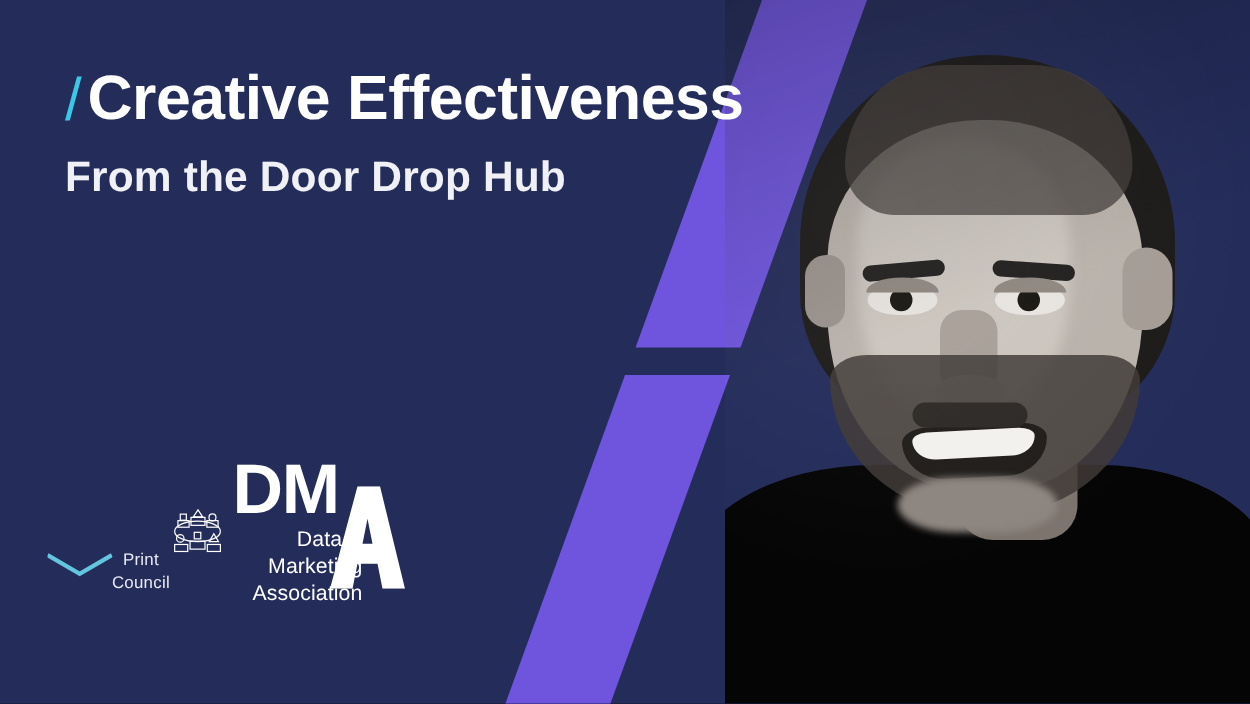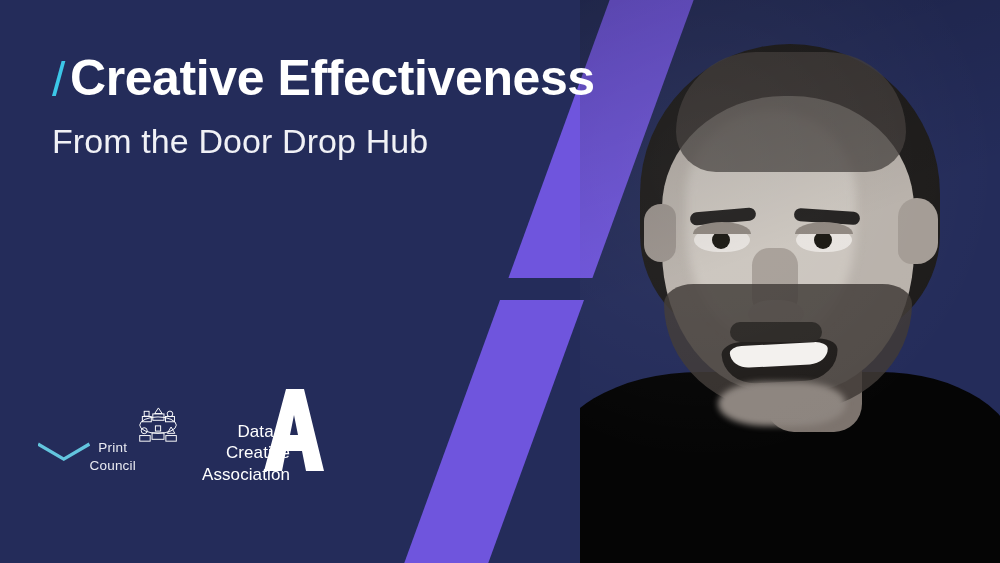--- a/index.html
+++ b/index.html
@@ -258,21 +258,21 @@
     font-weight: 400;
     font-size: 48px;
     padding-right: 5px;
     display: inline-block;
     transform: translateY(1px);
   }
   #subtitle {
     margin-top: 18px;
     color: #f0f1f6;
     font-size: 34px;
-    font-weight: 400;
+    font-weight: 700;
     letter-spacing: .1px;
     white-space: nowrap;
   }
 
   
   #logo-lockup {
     position: absolute;
     left: 38px;
     top: 363px;
     display: flex;
@@ -404,24 +404,25 @@
           <rect x="10" y="82" width="28" height="15"></rect>
           <circle cx="22" cy="69" r="8"></circle>
 
           <rect x="80" y="82" width="28" height="15"></rect>
           <path d="M94 59 L104 76 L84 76 Z"></path>
         </g>
       </svg>
     </div>
 
     <div id="dma-logo">
+      <div id="dma-dm">DM</div>
       <svg id="dma-a" width="64" height="82" viewBox="0 0 64 82">
         <path d="M26 0 H44 L64 82 H46 L42 62 H26 L22 82 H4 Z M30 46 H38 L34 26 Z" fill="#ffffff"></path>
       </svg>
       <div id="dma-tagline">
         <div>Data &amp;</div>
-        <div>Creative</div>
+        <div>Marketing</div>
         <div>Association</div>
       </div>
     </div>
 
   </div>
 </div>
 
 </body></html>

